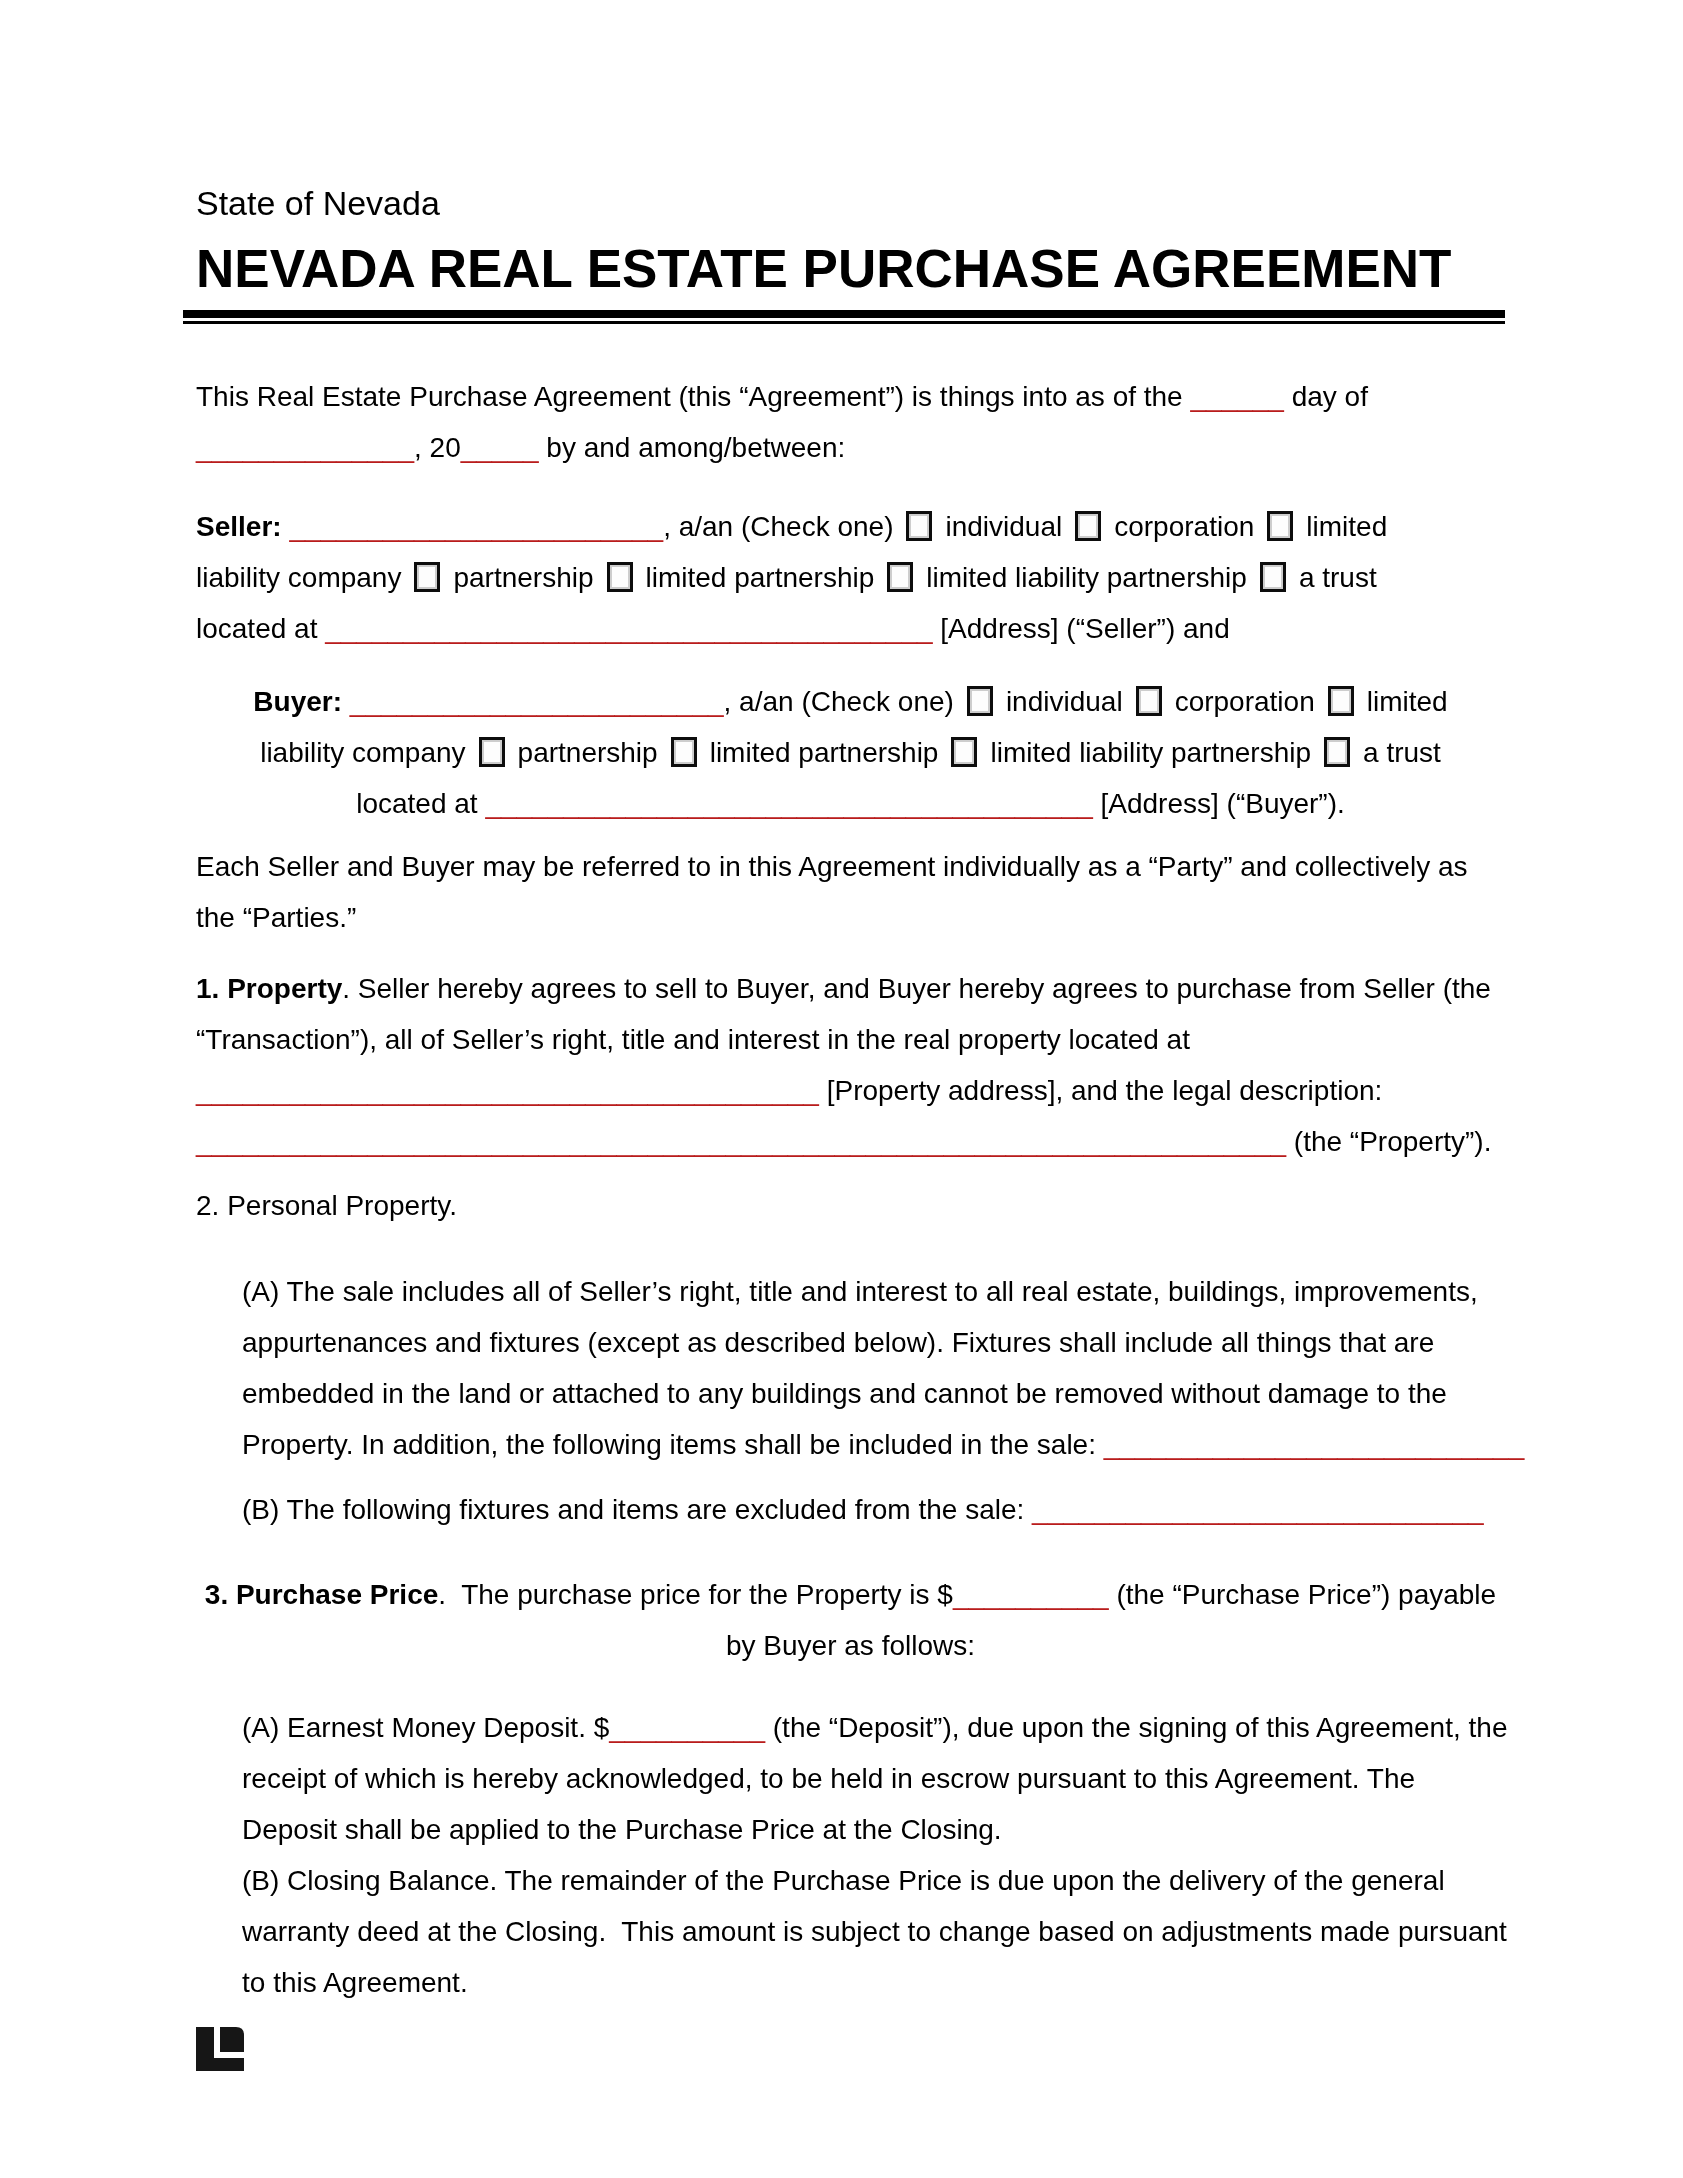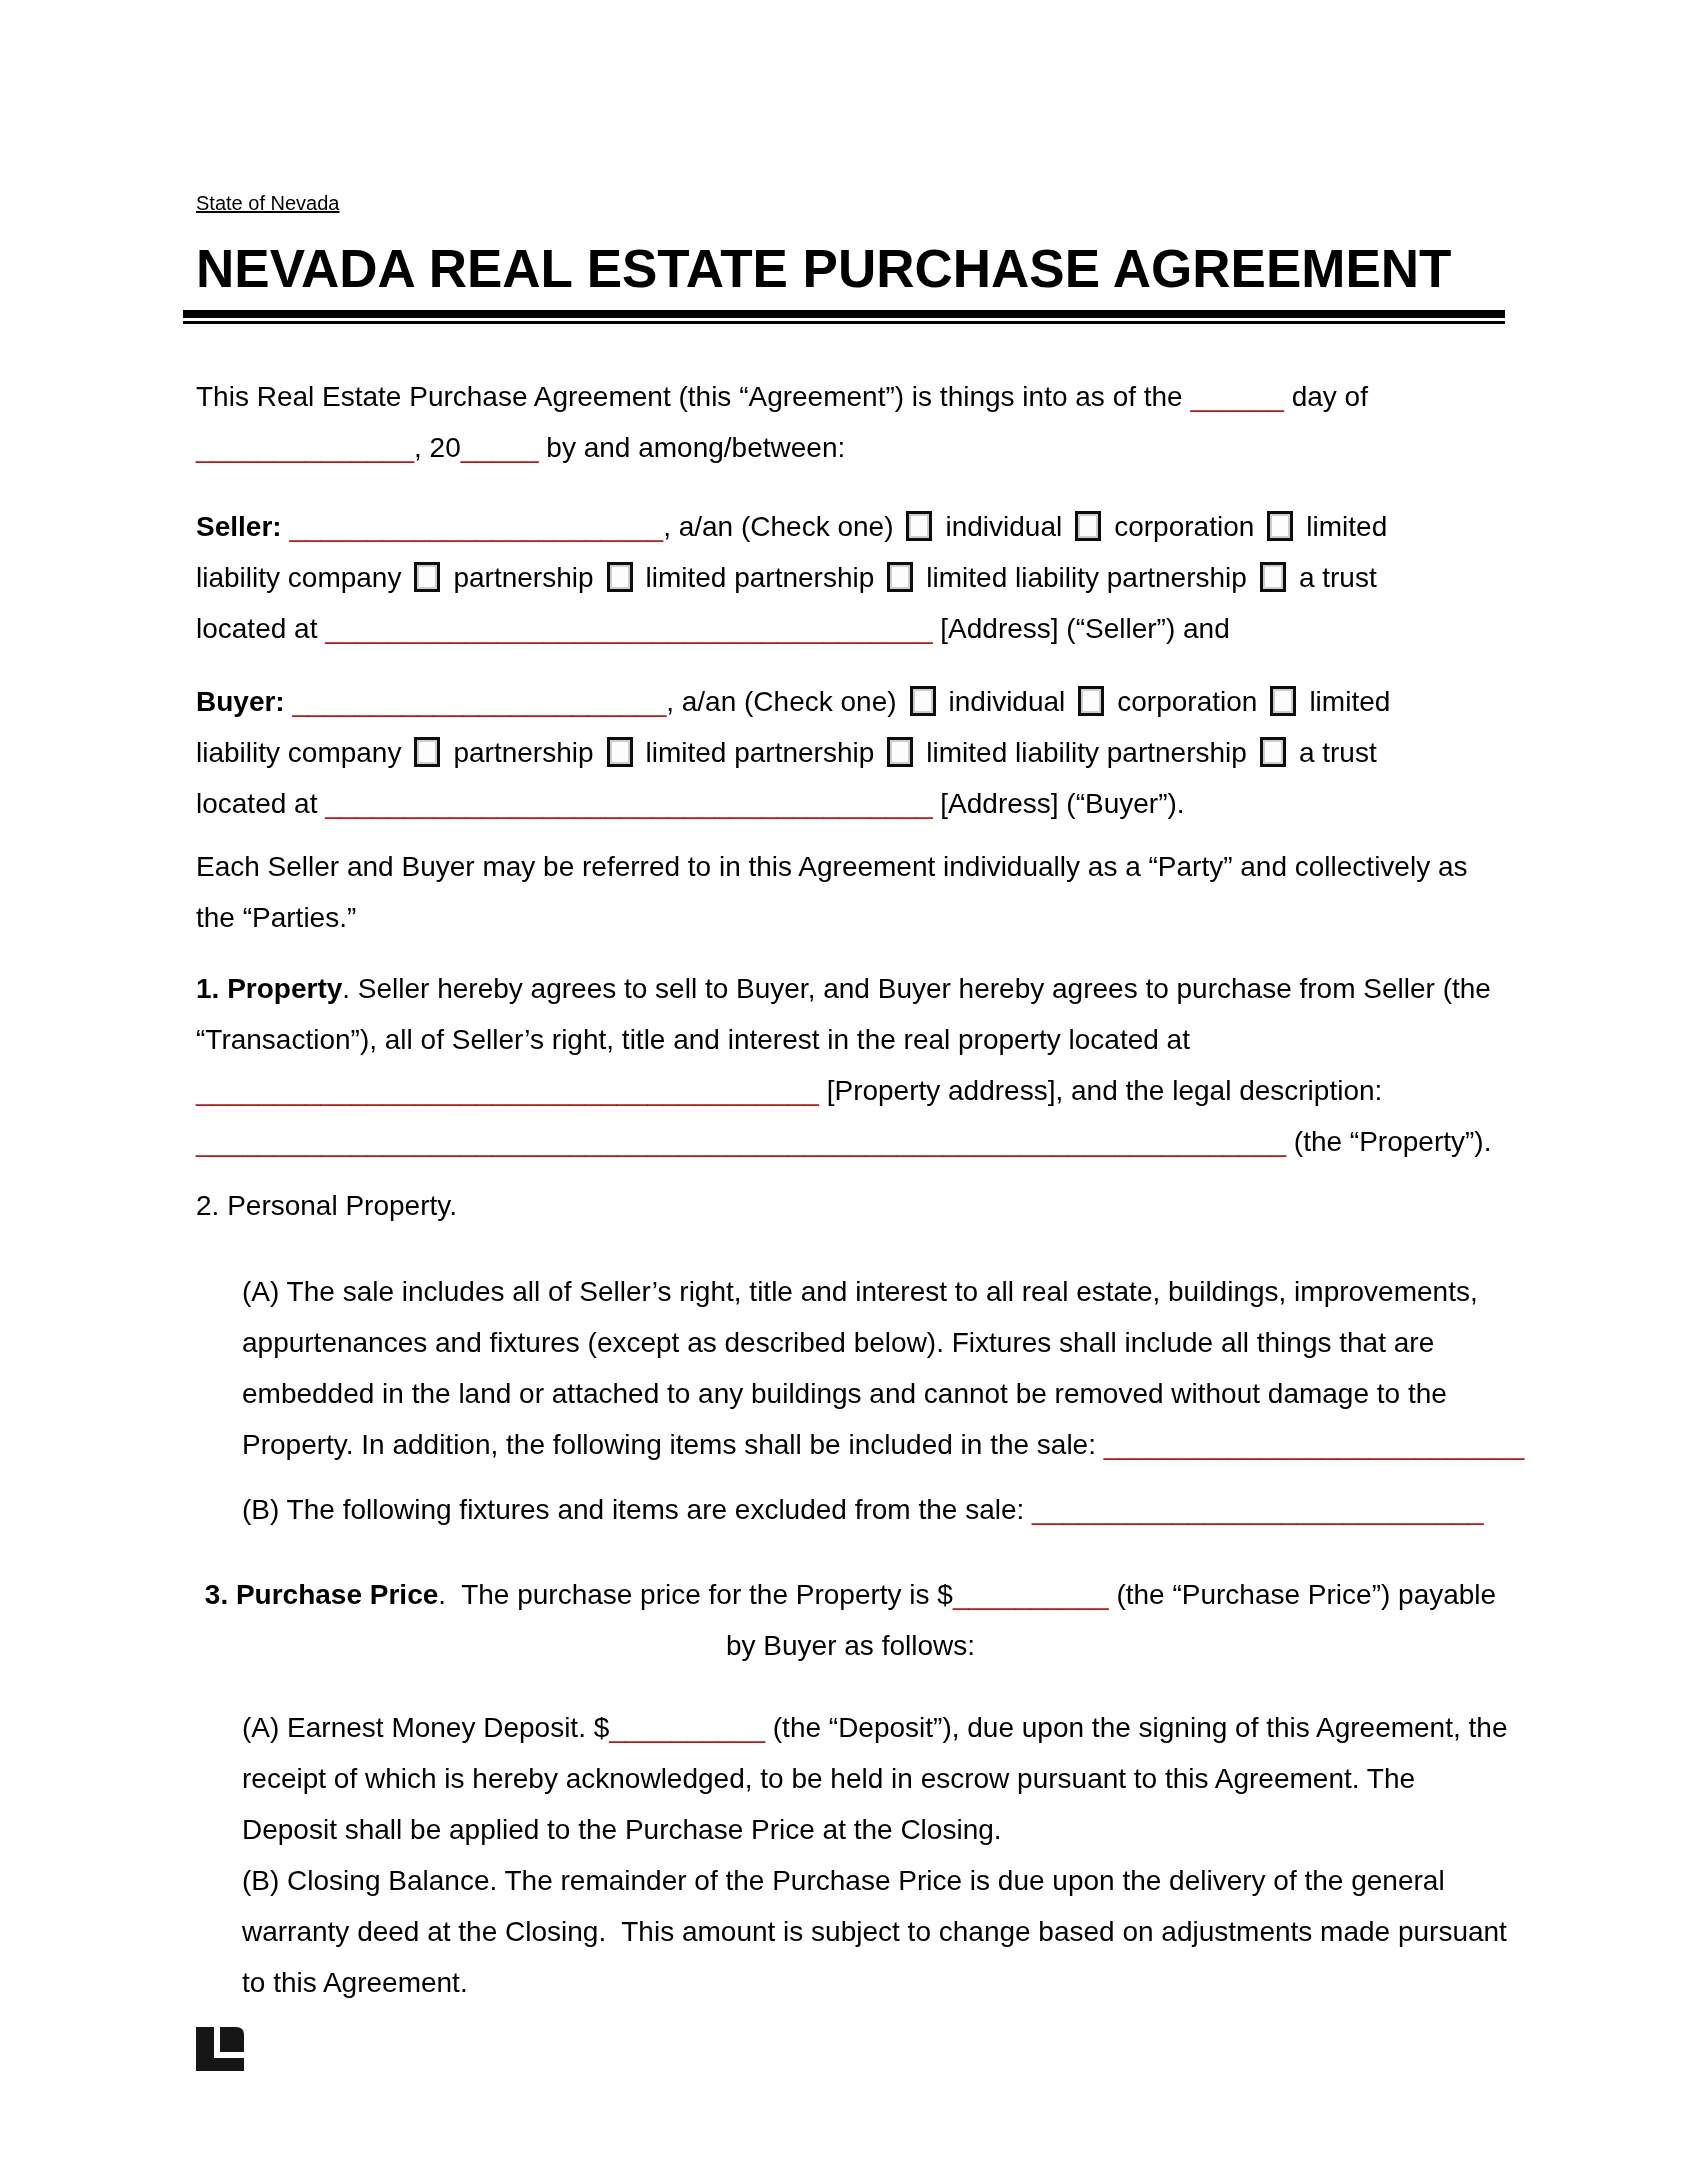--- a/index.html
+++ b/index.html
@@ -1,35 +1,35 @@
 <!DOCTYPE html>
 <html><head>
 <meta charset="utf-8">
 <style>
   html,body{margin:0;padding:0;background:#ffffff;}
   .page{
     width:1683px;height:2178px;box-sizing:border-box;
     padding:0 178px 0 196px;background:#fff;position:relative;
     font-family:"Liberation Sans", sans-serif;color:#000;
   }
-  .state{margin-top:178px;font-size:20px;line-height:51px;text-decoration:underline;}
+  .state{margin-top:178px;font-size:34px;line-height:51px;}
   .title{
     margin:10px 0 0 0;font-size:53px;line-height:59px;font-weight:bold;
     text-align:left;letter-spacing:0;white-space:nowrap;
   }
   .rule{margin-top:12px;margin-left:-13px;width:1322px;}
   .rule .r1{height:8px;background:#000;}
   .rule .r2{height:2.5px;background:#000;margin-top:3px;}
   .para{font-size:28px;line-height:51px;}
   .line{white-space:pre;}
   .ind{padding-left:46px;}
   .b{font-weight:bold;}
   .m-intro{margin-top:47px;}
   .m-seller{margin-top:28px;}
-  .m-buyer{margin-top:22px;}
+  .m-buyer{margin-top:22px;text-align:center;}
   .m-parties{margin-top:12px;}
   .m-property{margin-top:20px;}
   .m-pphead{margin-top:13px;font-weight:normal;}
   .m-ppa{margin-top:35px;}
   .m-ppb{margin-top:14px;}
   .m-price{margin-top:34px;text-align:center;}
   .m-priceab{margin-top:31px;}
   .cb{
     display:inline-block;width:20px;height:24px;
     border:3px solid #0d0d0d;background:#fdfdfd;

